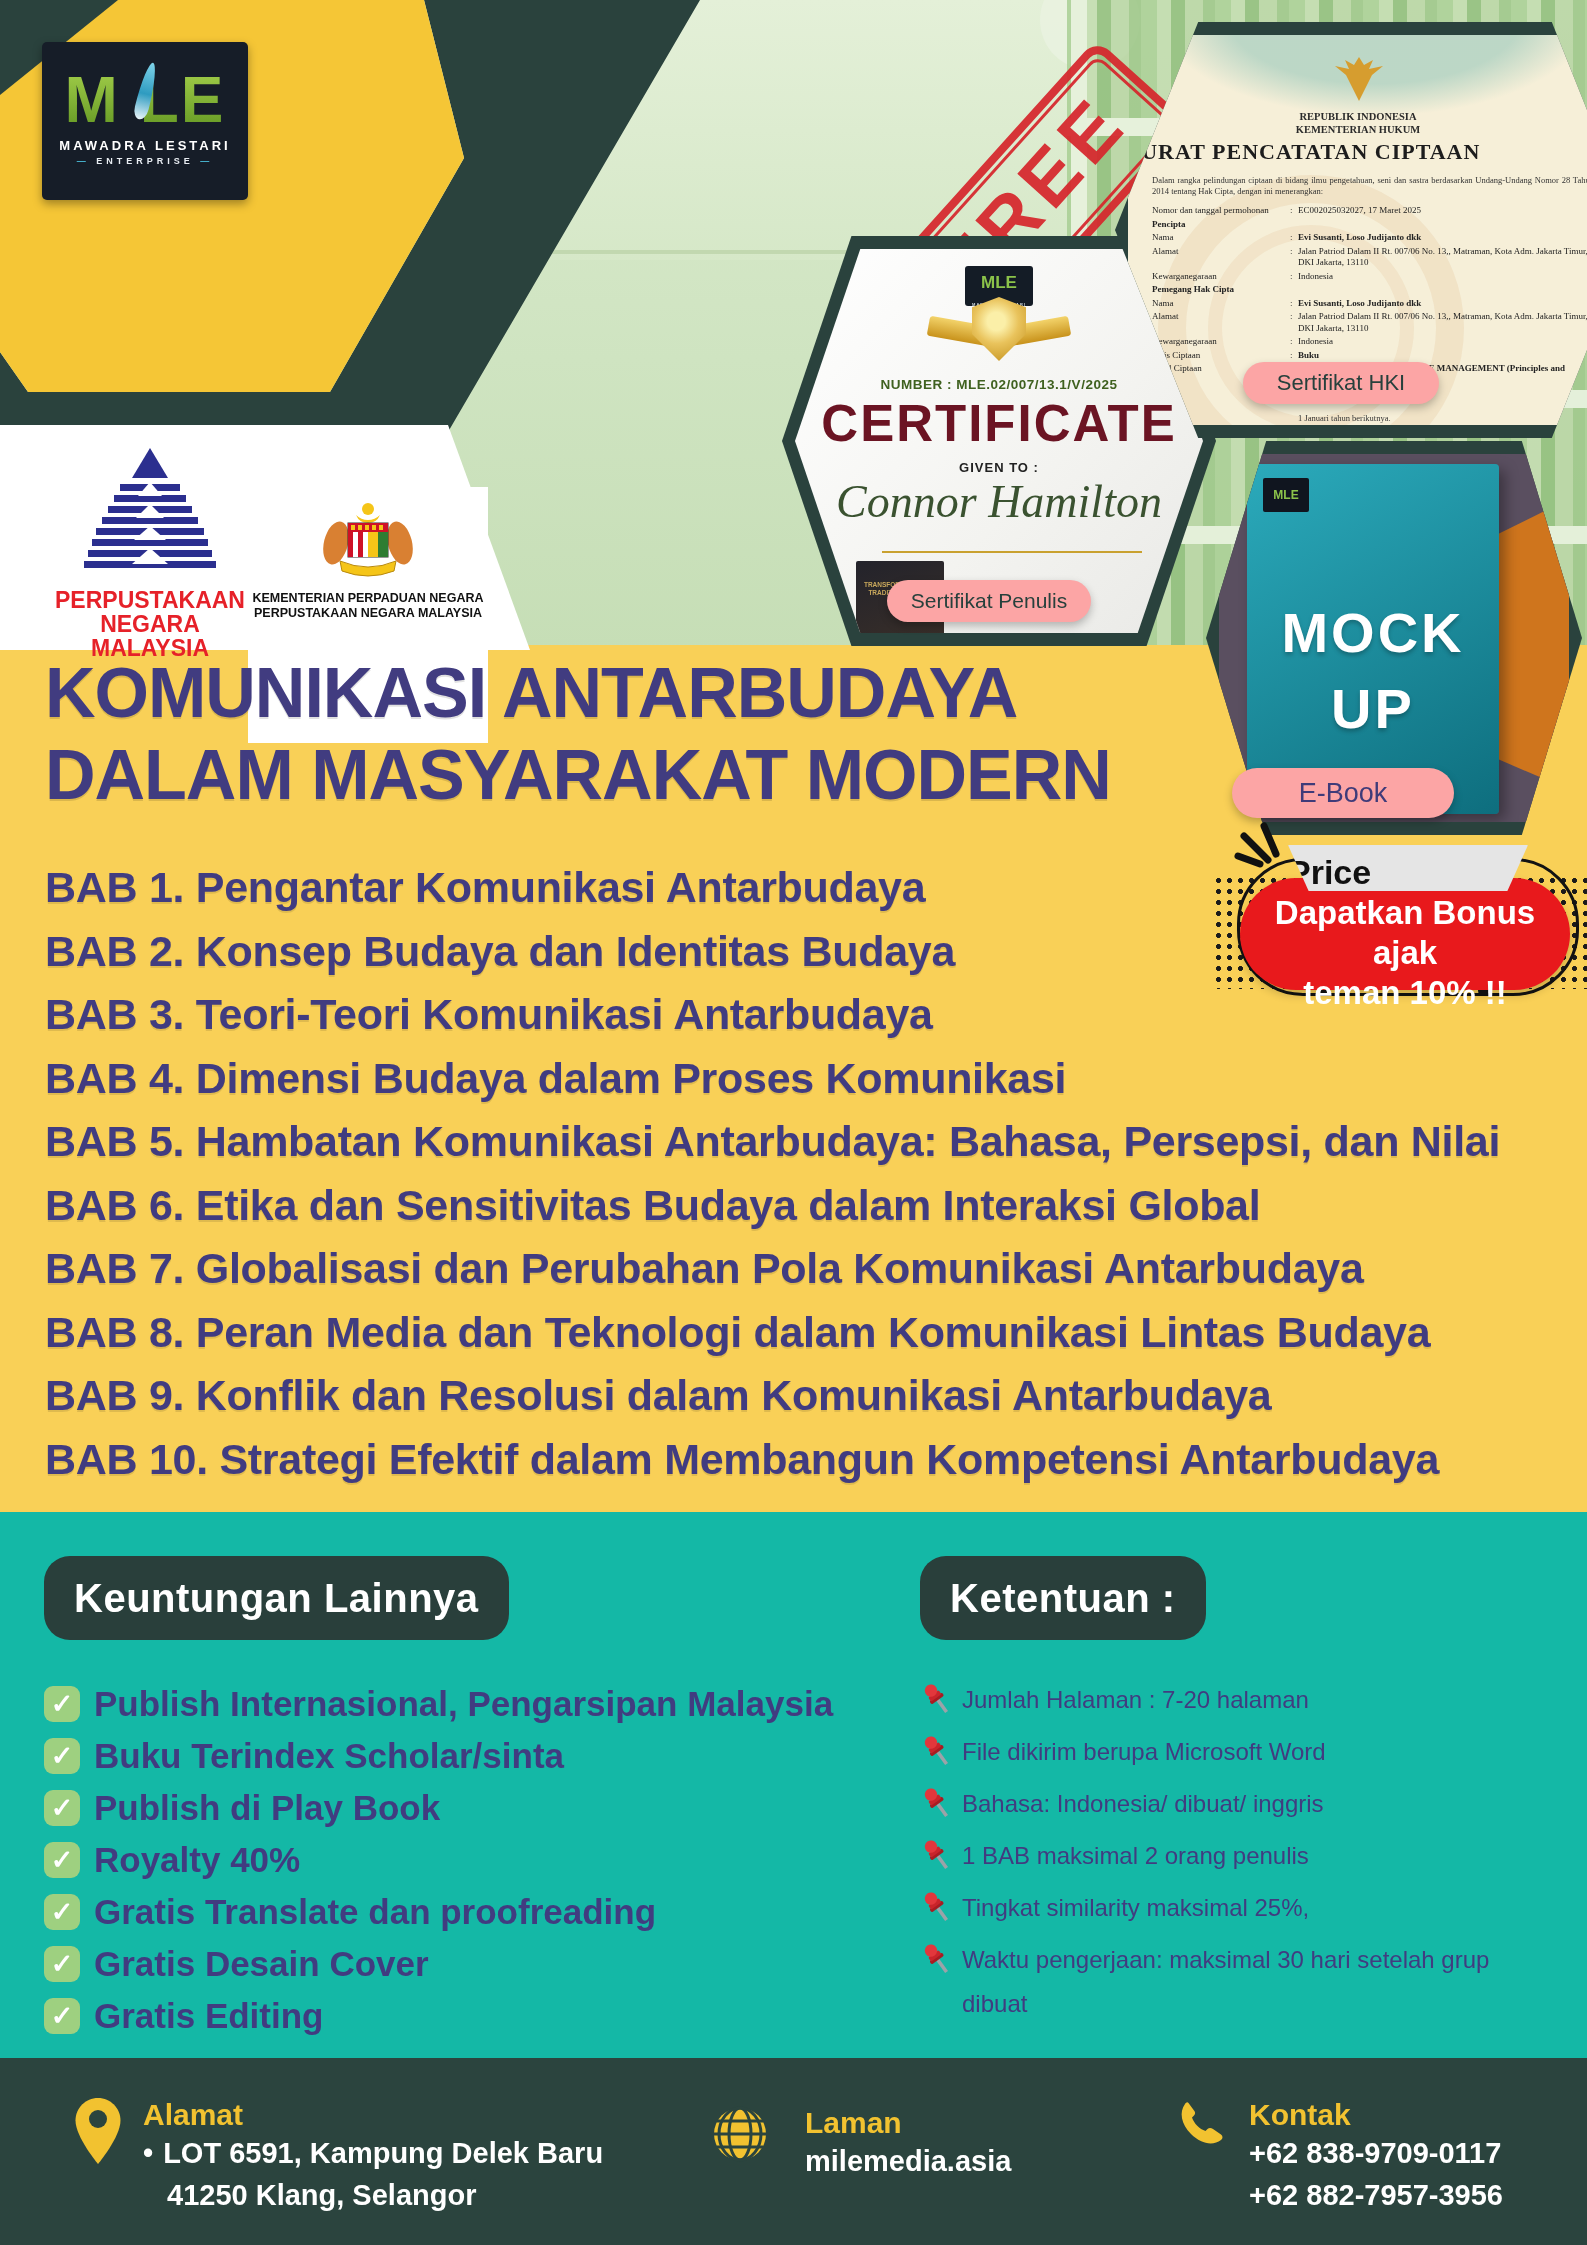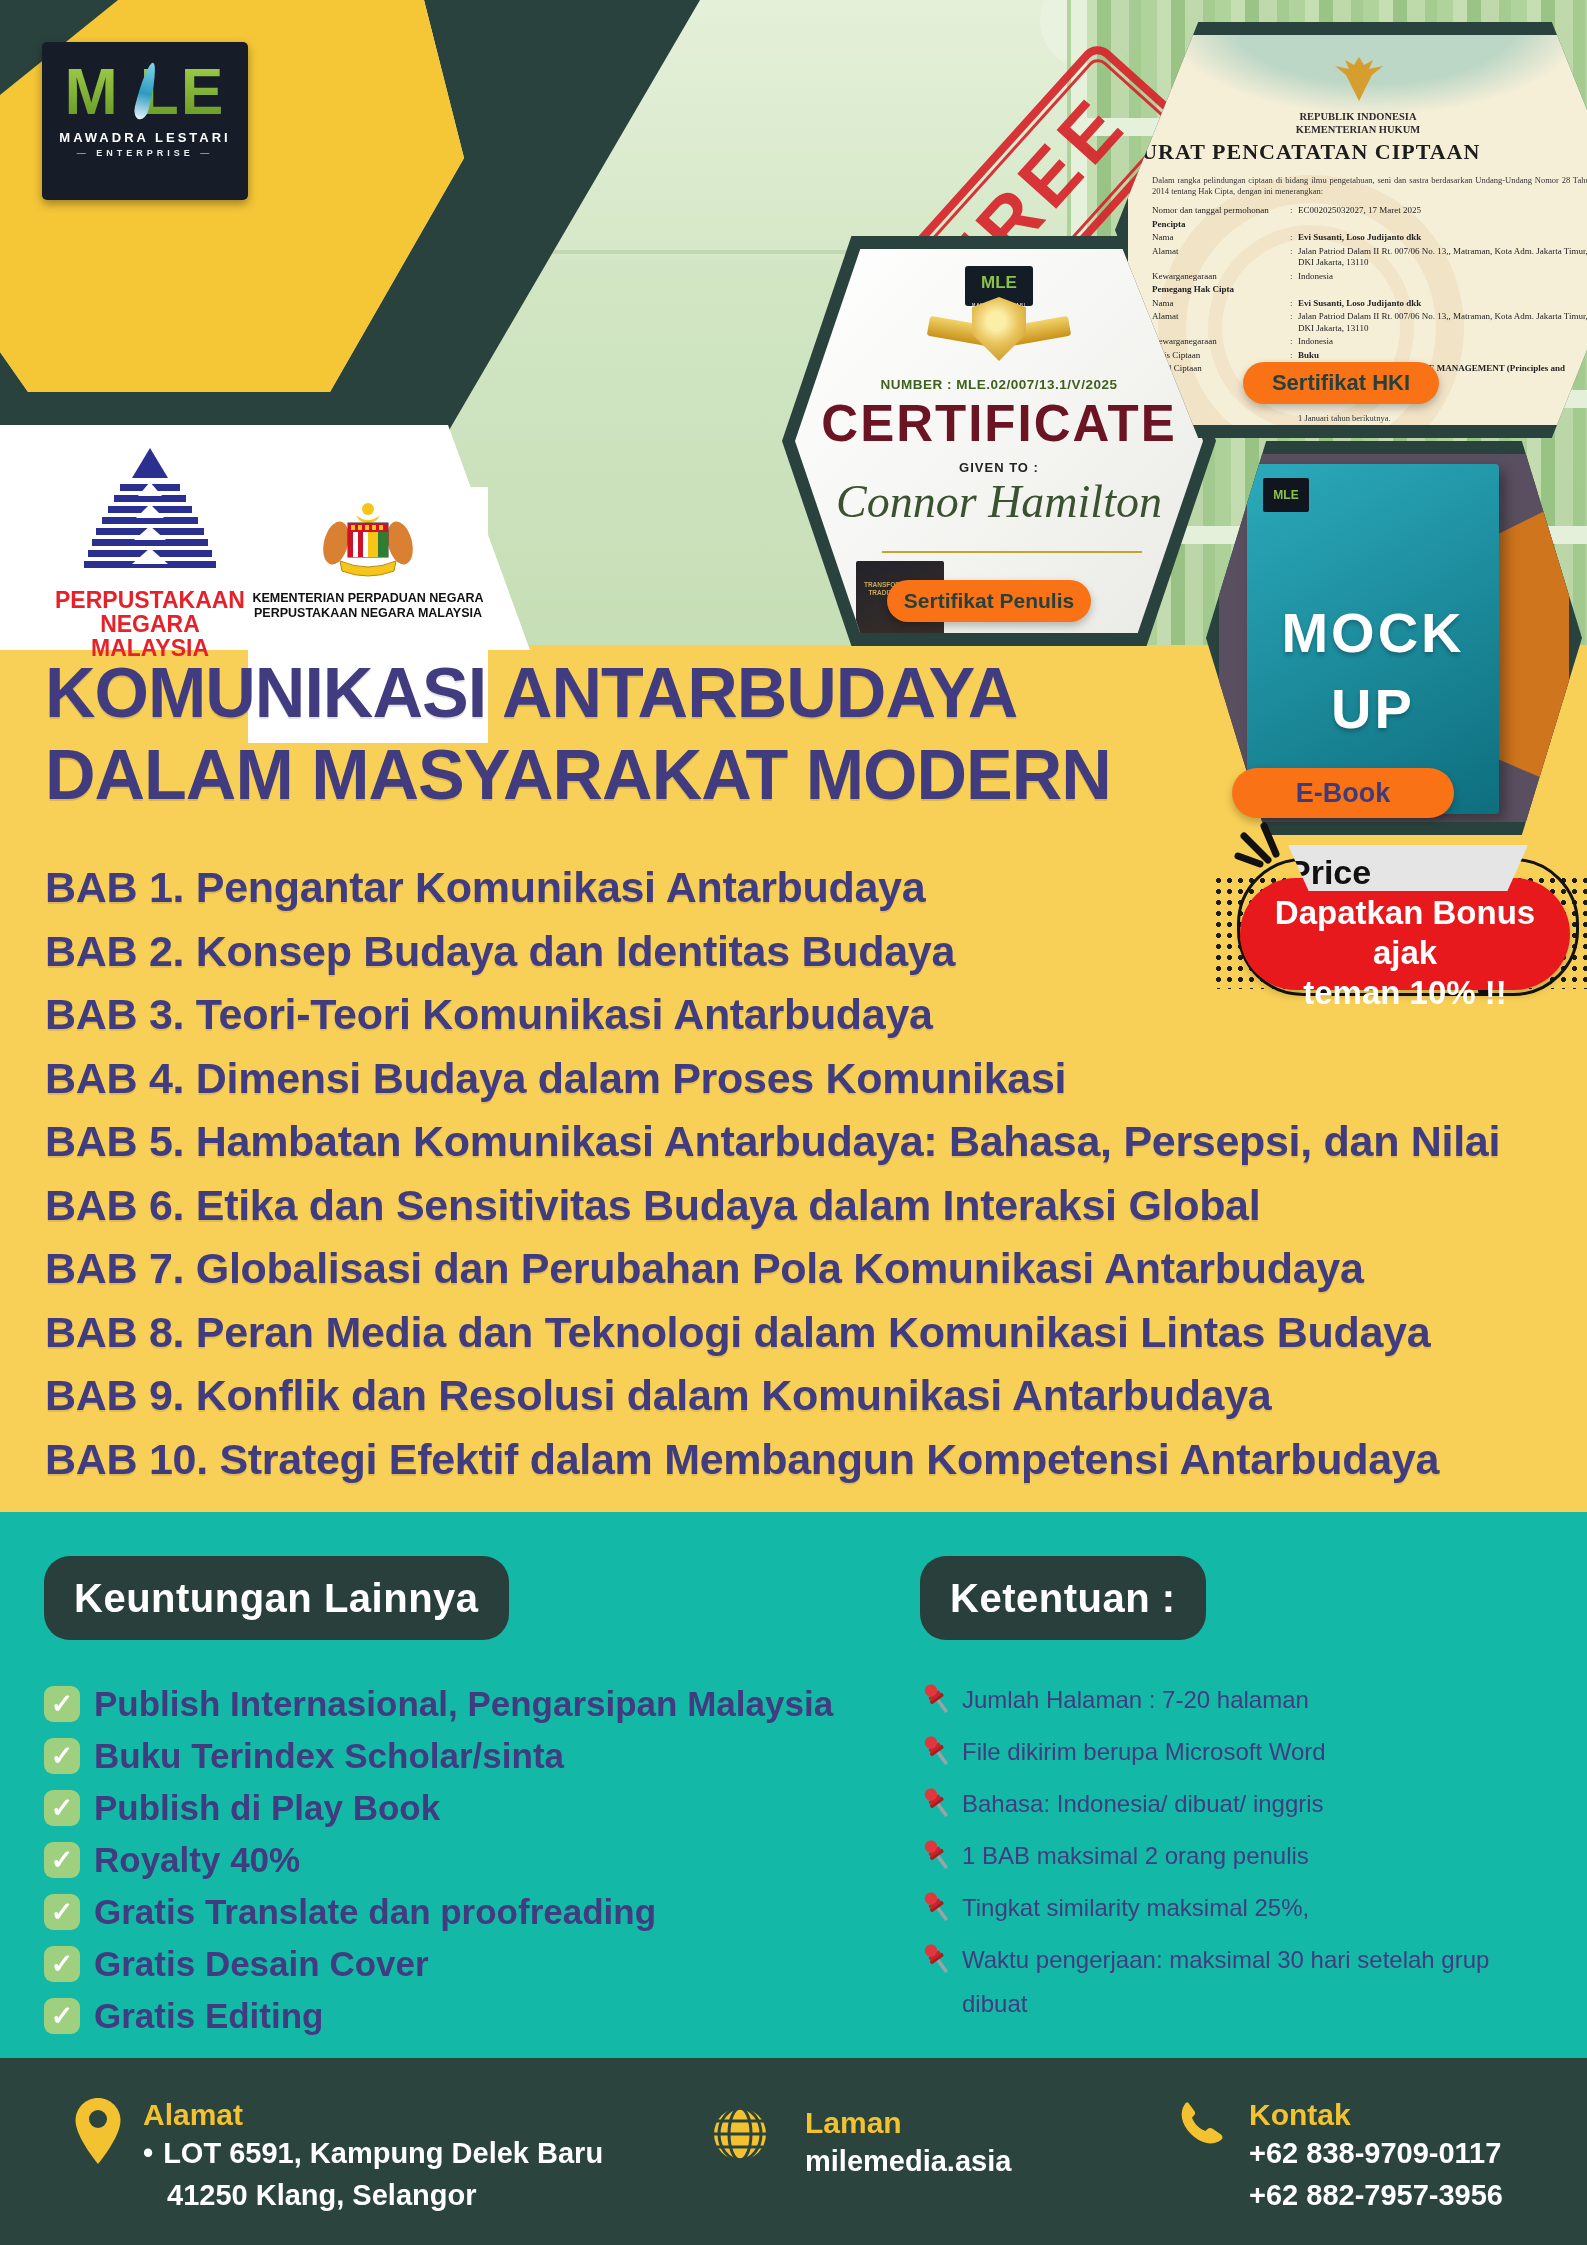--- a/index.html
+++ b/index.html
@@ -22,21 +22,21 @@
 
   
   .corner-dark{left:0;top:0;width:120px;height:96px;background:#2A423D;
      clip-path:polygon(0 0,118px 0,0 95px);}
   .wedge-dark{left:0;top:0;width:700px;height:432px;background:#2A423D;
      clip-path:polygon(424px 0,464px 158px,330px 392px,28px 392px,0 352px,0 432px,448px 432px,700px 0);}
   .hex-yellow{left:0;top:0;width:470px;height:394px;background:#F5C636;
      clip-path:polygon(112px 0,424px 0,464px 158px,330px 392px,28px 392px,0 352px,0 92px);}
   .logo-card{left:42px;top:42px;width:206px;height:158px;background:#161D28;border-radius:5px;
      box-shadow:0 4px 10px rgba(0,0,0,.35);text-align:center;color:#fff;}
-  .logo-mark{margin-top:18px;font-size:64px;font-weight:900;letter-spacing:2px;line-height:64px;}
+  .logo-mark{margin-top:26px;font-size:64px;font-weight:900;letter-spacing:2px;line-height:64px;}
   .logo-mark .m,.logo-mark .le{background:linear-gradient(180deg,#A6D14C,#5F9421);-webkit-background-clip:text;background-clip:text;color:transparent;}
   .logo-feather{position:absolute;left:97px;top:20px;width:14px;height:58px;
      background:linear-gradient(180deg,#7FD4EA,#2E9BC0 55%,#E8F4F8);border-radius:50% 50% 50% 50%/80% 80% 20% 20%;
      transform:rotate(14deg);}
   .logo-sub{font-size:13px;font-weight:700;letter-spacing:3px;margin-top:6px;}
   .logo-ent{font-size:9px;font-weight:700;letter-spacing:4px;margin-top:3px;color:#E8EDF2;}
   .logo-ent .dash{color:#49B8D6;}
 
   
   .white-wedge{left:0;top:425px;width:540px;height:225px;background:#fff;
@@ -66,21 +66,21 @@
      background:radial-gradient(circle at 45% 38%,#FBEFA8 0 18%,#E9C35C 45%,#BE8A14 100%);}
   .c-number{position:absolute;left:0;right:0;top:128px;font-size:13.5px;font-weight:800;color:#3F611F;letter-spacing:.5px;}
   .c-title{position:absolute;left:0;right:0;top:145px;font-size:51px;font-weight:900;color:#6B1423;letter-spacing:2px;}
   .c-given{position:absolute;left:0;right:0;top:211px;font-size:13px;font-weight:800;color:#222;letter-spacing:1px;}
   .c-name{position:absolute;left:0;right:0;top:226px;font-size:46px;font-weight:400;font-style:italic;
      font-family:"Liberation Serif",serif;color:#3A5230;}
   .c-line{position:absolute;left:87px;top:302px;width:260px;height:2px;background:#C9A12F;}
   .c-cover{position:absolute;left:61px;top:312px;width:88px;height:86px;border-radius:2px;
      background:linear-gradient(160deg,#23232B,#3A2F28);color:#C9A85C;font-size:6.5px;font-weight:700;
      padding-top:20px;box-sizing:border-box;line-height:8px;}
-  .pill{background:#f97316;border-radius:26px;text-align:center;color:#27403C;font-weight:700;
+  .pill{background:#fca5a5;border-radius:26px;text-align:center;color:#27403C;font-weight:400;
      box-shadow:0 4px 8px rgba(0,0,0,.25);}
   .pill-penulis{left:887px;top:580px;width:204px;height:42px;font-size:21px;line-height:42px;}
   .pill-hki{left:1243px;top:362px;width:196px;height:42px;font-size:22px;line-height:42px;}
   .pill-ebook{left:1232px;top:768px;width:222px;height:50px;font-size:27px;line-height:50px;color:#3F3B79;border-radius:25px;}
 
   
   .hex-hki{left:1115px;top:22px;width:520px;height:416px;background:#2A423D;}
   .hex-hki .inner{position:absolute;left:13px;top:13px;right:13px;bottom:13px;background:#F6EFD8;overflow:hidden;}
   .h-guilloche{position:absolute;left:0;top:0;width:100%;height:95px;opacity:.75;
      background:radial-gradient(ellipse at 50% -20%,#A9CFC0 0 42%,rgba(169,207,192,0) 62%);}

